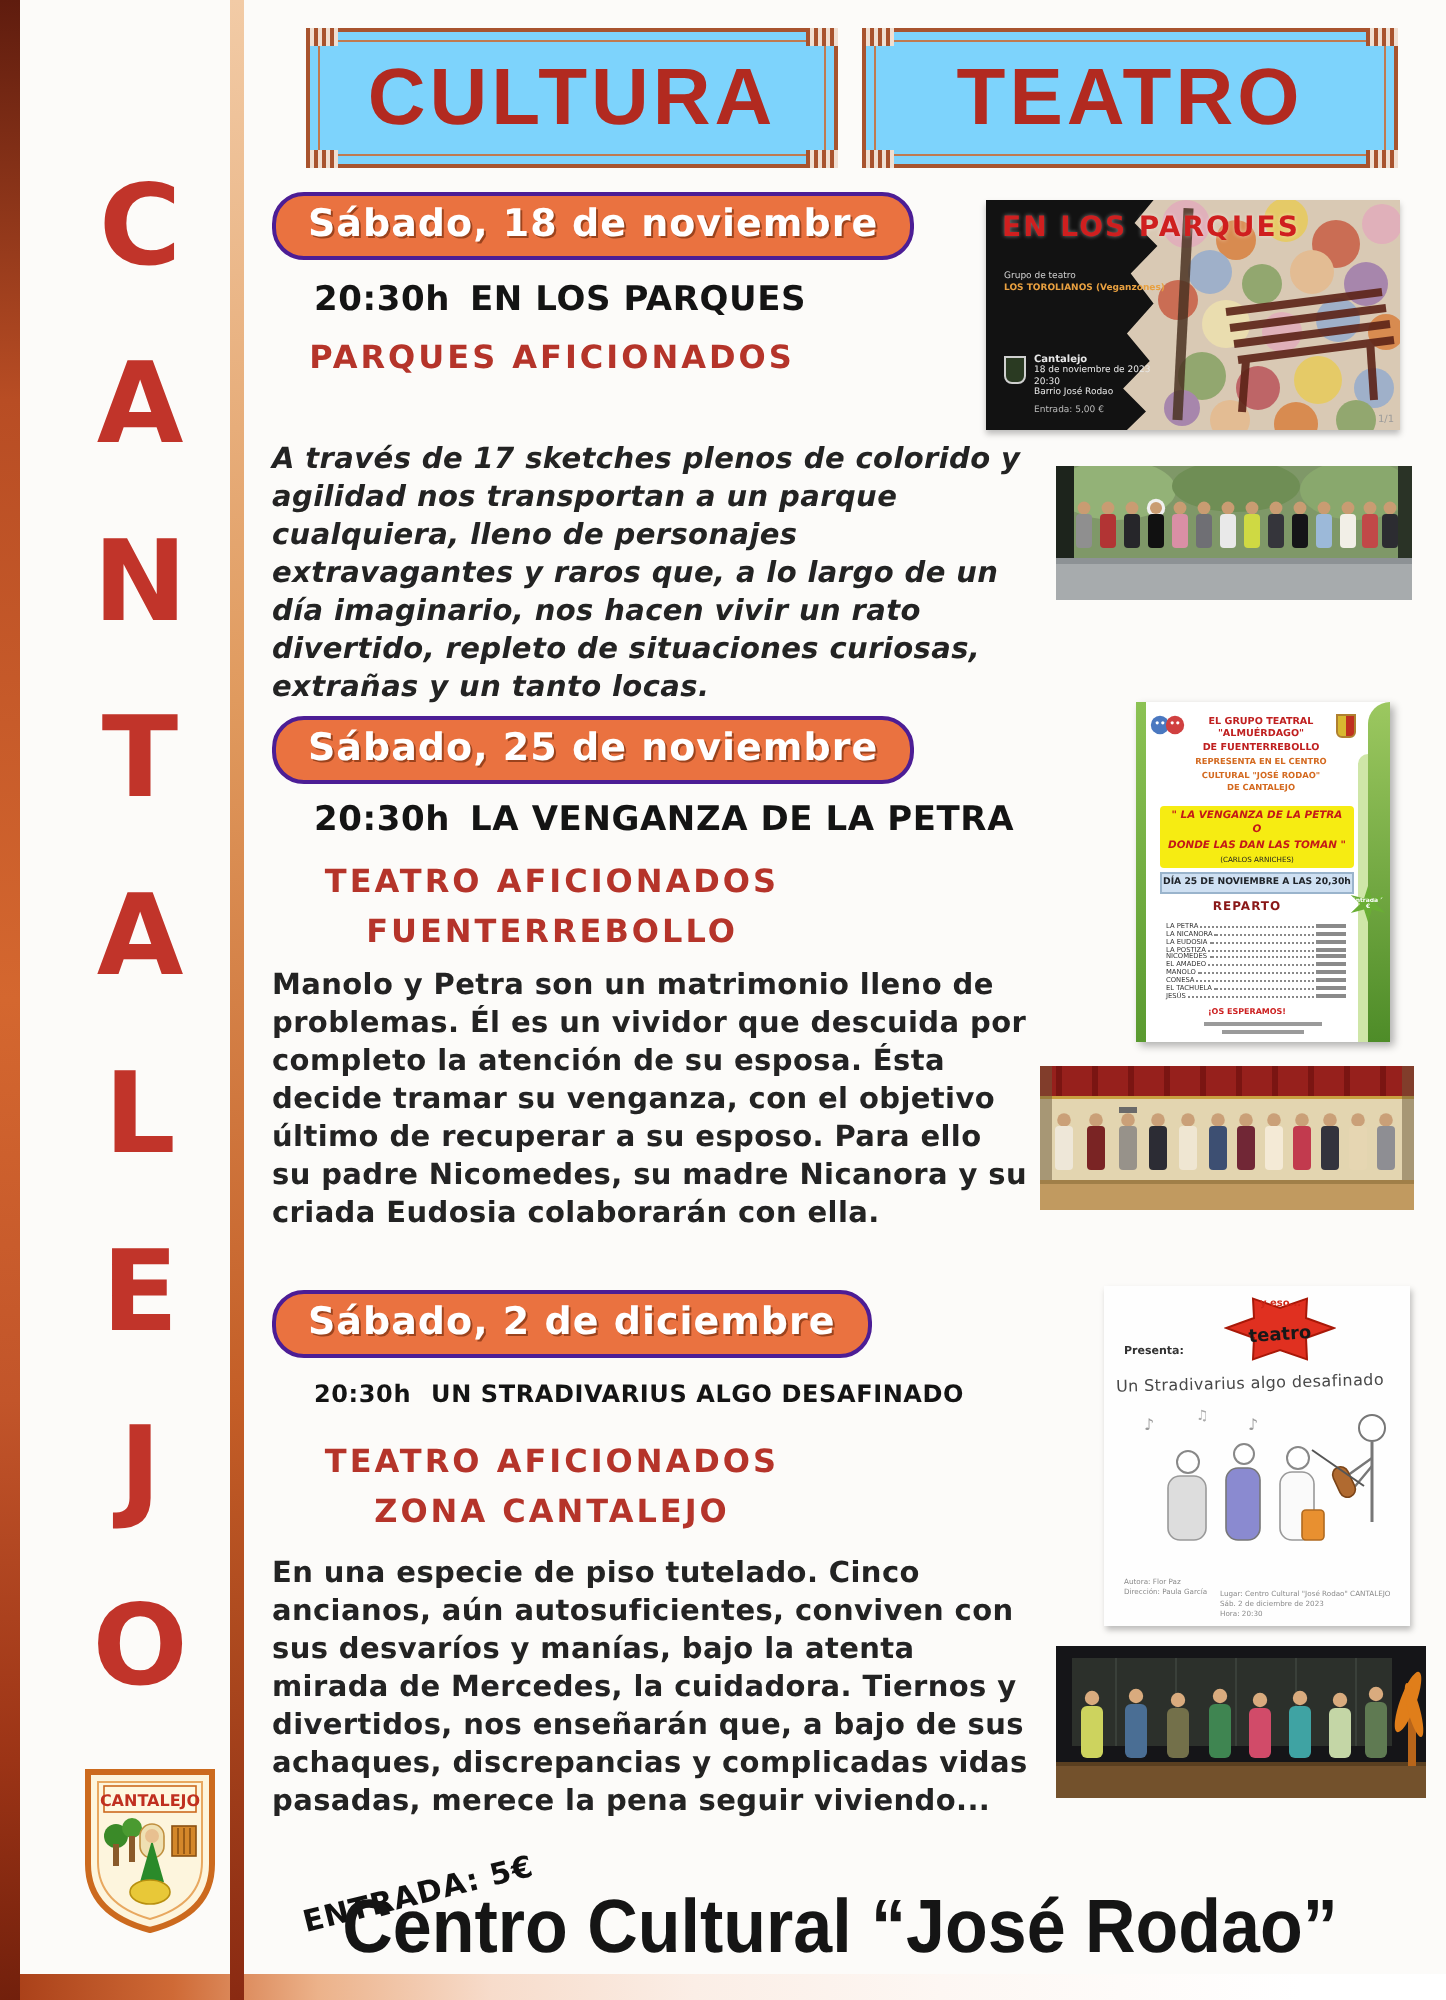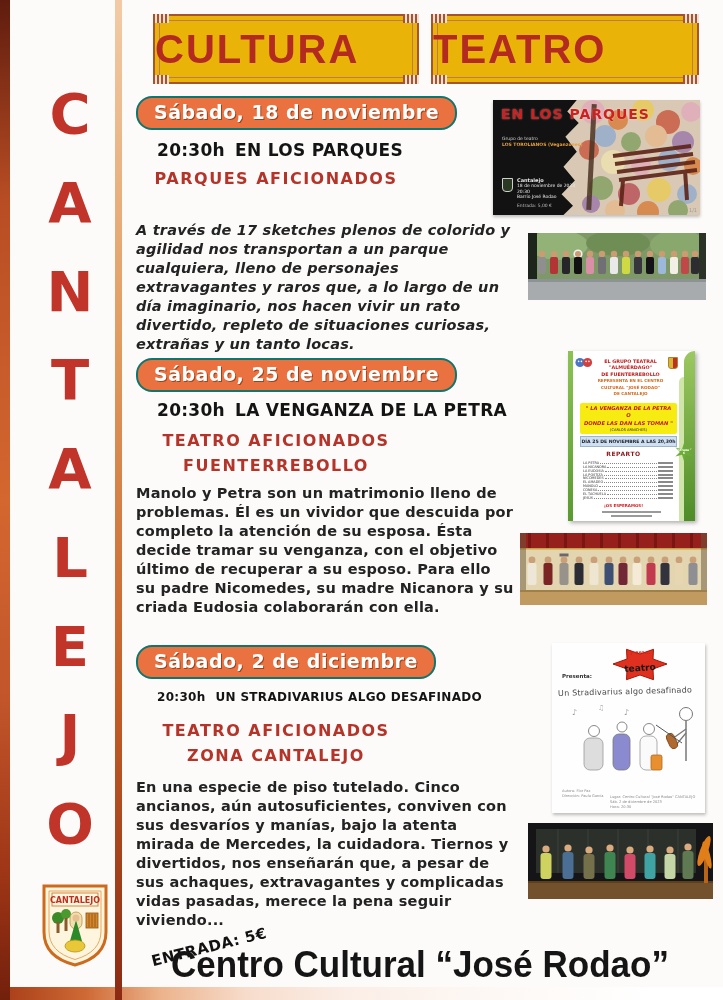--- a/index.html
+++ b/index.html
@@ -13,31 +13,31 @@
     background:linear-gradient(180deg,#f2cba6 0%,#e09a5e 35%,#c45e27 70%,#8a2a12 100%);}
   .bottom-strip{position:absolute;left:0;bottom:0;width:723px;height:13px;z-index:4;
     background:linear-gradient(90deg,#a63c16 0%,#cf6a36 12%,#ecb28a 22%,#f7dccb 34%,#fbeee6 48%,#fdf7f3 65%,#ffffff 90%);}
 
   
   .side-letters{position:absolute;left:26px;top:86px;width:88px;height:766px;display:flex;
     flex-direction:column;justify-content:space-between;align-items:center;z-index:3;
     color:#c1342a;font-size:56px;font-weight:bold;line-height:1;}
 
   
-  .frame{position:absolute;top:14px;height:70px;border:2px solid #a8532e;background:#eab308;
-    display:flex;align-items:center;box-sizing:border-box;}
+  .frame{position:absolute;top:14px;height:70px;border:2px solid #a8532e;background:#7dd3fc;
+    display:flex;align-items:center;justify-content:center;box-sizing:border-box;}
   .frame::before{content:'';position:absolute;inset:4px;border:1px solid #c07a50;}
   .frame-cultura{left:153px;width:266px;}
   .frame-teatro{left:431px;width:268px;}
   .orn{position:absolute;width:16px;height:9px;background:repeating-linear-gradient(90deg,#a8532e 0 2px,#f0dfd2 2px 4px);}
   .orn.tl{left:-2px;top:-2px;}.orn.tr{right:-2px;top:-2px;}.orn.bl{left:-2px;bottom:-2px;}.orn.br{right:-2px;bottom:-2px;}
   .frame-title{font-family:"Liberation Sans",sans-serif;font-size:40px;font-weight:bold;color:#b22a20;letter-spacing:2px;z-index:2;}
 
   
-  .badge{position:absolute;left:136px;background:#ea7240;border:2px solid #0f766e;border-radius:16px;
+  .badge{position:absolute;left:136px;background:#ea7240;border:2px solid #4c1d95;border-radius:16px;
     color:#fff;font-weight:bold;font-size:19px;padding:3px 16px 5px;letter-spacing:.5px;
     text-shadow:1px 1px 0 rgba(90,30,0,.55);white-space:nowrap;}
   .event-title{position:absolute;left:146px;font-weight:bold;color:#141414;font-size:17px;letter-spacing:.3px;white-space:nowrap;}
   .event-title .t-time{margin-right:10px;margin-left:11px;}
   .event-title.small{font-size:12px;}
   .event-group{position:absolute;left:150px;width:252px;text-align:center;color:#b5342a;font-weight:bold;
     font-size:16px;letter-spacing:1.5px;line-height:25px;}
   .event-desc{position:absolute;left:136px;width:378px;font-size:14.5px;line-height:19px;color:#232323;
     font-weight:600;letter-spacing:.2px;}
 
@@ -489,21 +489,21 @@
   </div>
 
   <div class="badge" style="top:645px;">Sábado, 2 de diciembre</div>
   <div class="event-title small" style="top:690px;">
     <span class="t-time">20:30h</span><span>UN STRADIVARIUS ALGO DESAFINADO</span>
   </div>
   <div class="event-group" style="top:718px;">
     <div>TEATRO AFICIONADOS</div>
     <div>ZONA CANTALEJO</div>
   </div>
-  <div class="event-desc" style="top:778px;">En una especie de piso tutelado. Cinco ancianos, aún autosuficientes, conviven con sus desvaríos y manías, bajo la atenta mirada de Mercedes, la cuidadora.  Tiernos y divertidos, nos enseñarán que, a pesar de sus achaques, extravagantes y complicadas vidas pasadas, merece la pena seguir viviendo...</div>
+  <div class="event-desc" style="top:778px;">En una especie de piso tutelado. Cinco ancianos, aún autosuficientes, conviven con sus desvaríos y manías, bajo la atenta mirada de Mercedes, la cuidadora.  Tiernos y divertidos, nos enseñarán que, a bajo de sus achaques, discrepancias y complicadas vidas pasadas, merece la pena seguir viviendo...</div>
 
   <div class="media poster3">
     <svg class="p3-logo" width="56" height="40" viewBox="0 0 56 40">
       <polygon points="55,19 41,24 41.5,34.7 28,30 14.5,34.7 15,24 1,19 15,14 14.5,4.3 28,9 41.5,4.3 41,14" fill="#e03020" stroke="#a81808" stroke-width="1"></polygon>
     </svg>
     <div class="p3-logo-small">y eso...</div>
     <div class="p3-logo-text">teatro</div>
     <div class="p3-presents">Presenta:</div>
     <div class="p3-title">Un Stradivarius algo desafinado</div>
     <svg class="p3-sketch" width="145" height="85" viewBox="0 0 145 85">

